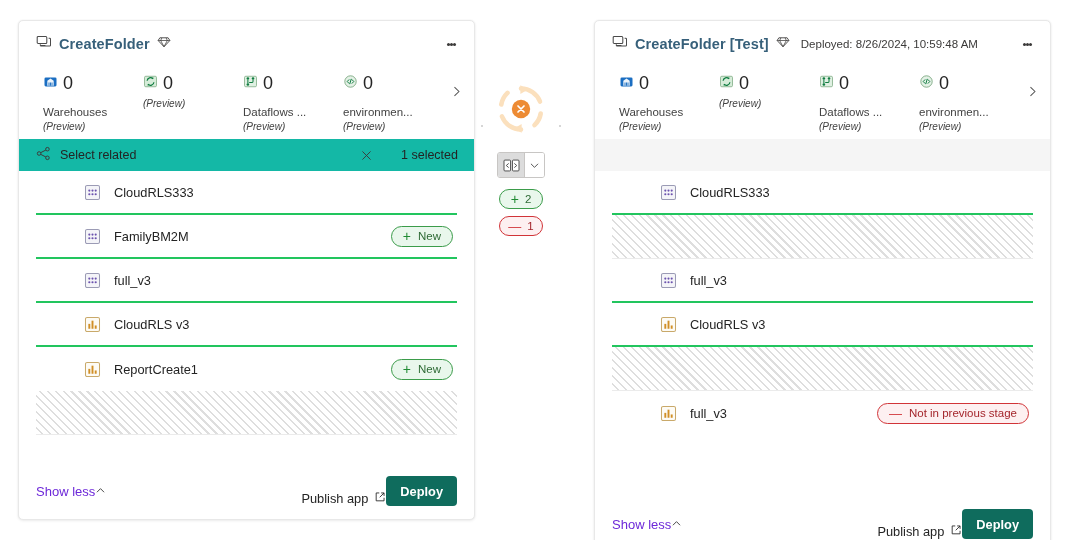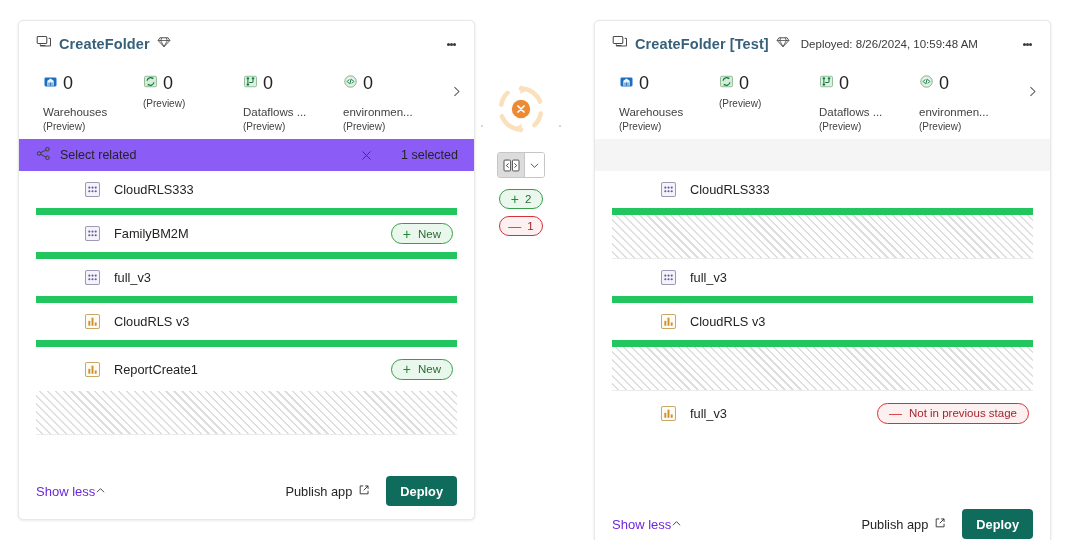--- a/index.html
+++ b/index.html
@@ -70,51 +70,51 @@
   }
   .stat {
     width: 100px;
     flex: none;
     display: flex;
     flex-direction: column;
   }
   .stat-top { display: flex; align-items: center; gap: 5px; height: 22px; }
   .stat-num { font-size: 18px; color: #242424; font-weight: 400; line-height: 1; }
   .stat-label { font-size: 11.5px; color: #424242; line-height: 15px; margin-top: 11px; }
-  .stat-sub   { font-size: 10px;   color: #424242; line-height: 13px; }
+  .stat-sub   { font-size: 10px;   color: #424242; line-height: 13px; font-style: italic; }
   .stat.nolabel .stat-sub { margin-top: 3px; }
   .chev-right {
     position: absolute; right: 8px; top: 14px;
     width: 20px; height: 20px;
     display: flex; align-items: center; justify-content: center;
     cursor: pointer;
   }
 
   
   .select-bar {
     height: 32px;
-    background: #8b5cf6;
+    background: #14b8a6;
     display: flex; align-items: center;
     padding: 0 16px 0 17px;
     flex: none;
   }
   .select-bar .sb-left { display: flex; align-items: center; gap: 9px; cursor: pointer; }
   .sb-txt { font-size: 12.5px; color: #242424; }
   .select-bar .sb-right { margin-left: auto; display: flex; align-items: center; gap: 27px; }
   .sb-count { font-size: 12.5px; color: #242424; }
   .x-btn { width: 15px; height: 15px; cursor: pointer; display:flex; align-items:center; justify-content:center;}
   .spacer-bar { height: 32px; background: #f5f5f5; flex: none; }
 
   
   .list { flex: 1; padding: 0 17px; position: relative; }
   .row {
     height: 44px;
     display: flex;
     align-items: center;
-    border-bottom: 7px solid #22c55e;
+    border-bottom: 2px solid #22c55e;
     padding-left: 48px;
     padding-right: 4px;
   }
   .row.last { border-bottom: none; text-align: center; }
   .row-icon { width: 17px; height: 17px; flex: none; margin-right: 13px; }
   .row-name { font-size: 12.8px; color: #242424; white-space: nowrap; }
   .row-badge { margin-left: auto; }
 
   .hatch-row {
     height: 44px;
@@ -151,21 +151,21 @@
   .card-footer {
     height: 56px;
     display: flex; align-items: center;
     padding: 0 17px;
     flex: none;
   }
   .show-less {
     display: flex; align-items: center; 
     font-size: 13px; color: #6d28d9; cursor: pointer;
   }
-  .footer-right { margin-left: auto; display: flex; align-items: center; gap: 16px; }
+  .footer-right { margin-left: auto; display: flex; align-items: flex-end; }
   .publish-link {
     display: flex; align-items: center; gap: 6px;
     font-size: 12.8px; color: #242424; cursor: pointer;
   }
   .deploy-btn {
     background: #0f6c5d;
     color: #ffffff;
     border: none;
     border-radius: 4px;
     height: 30px;

